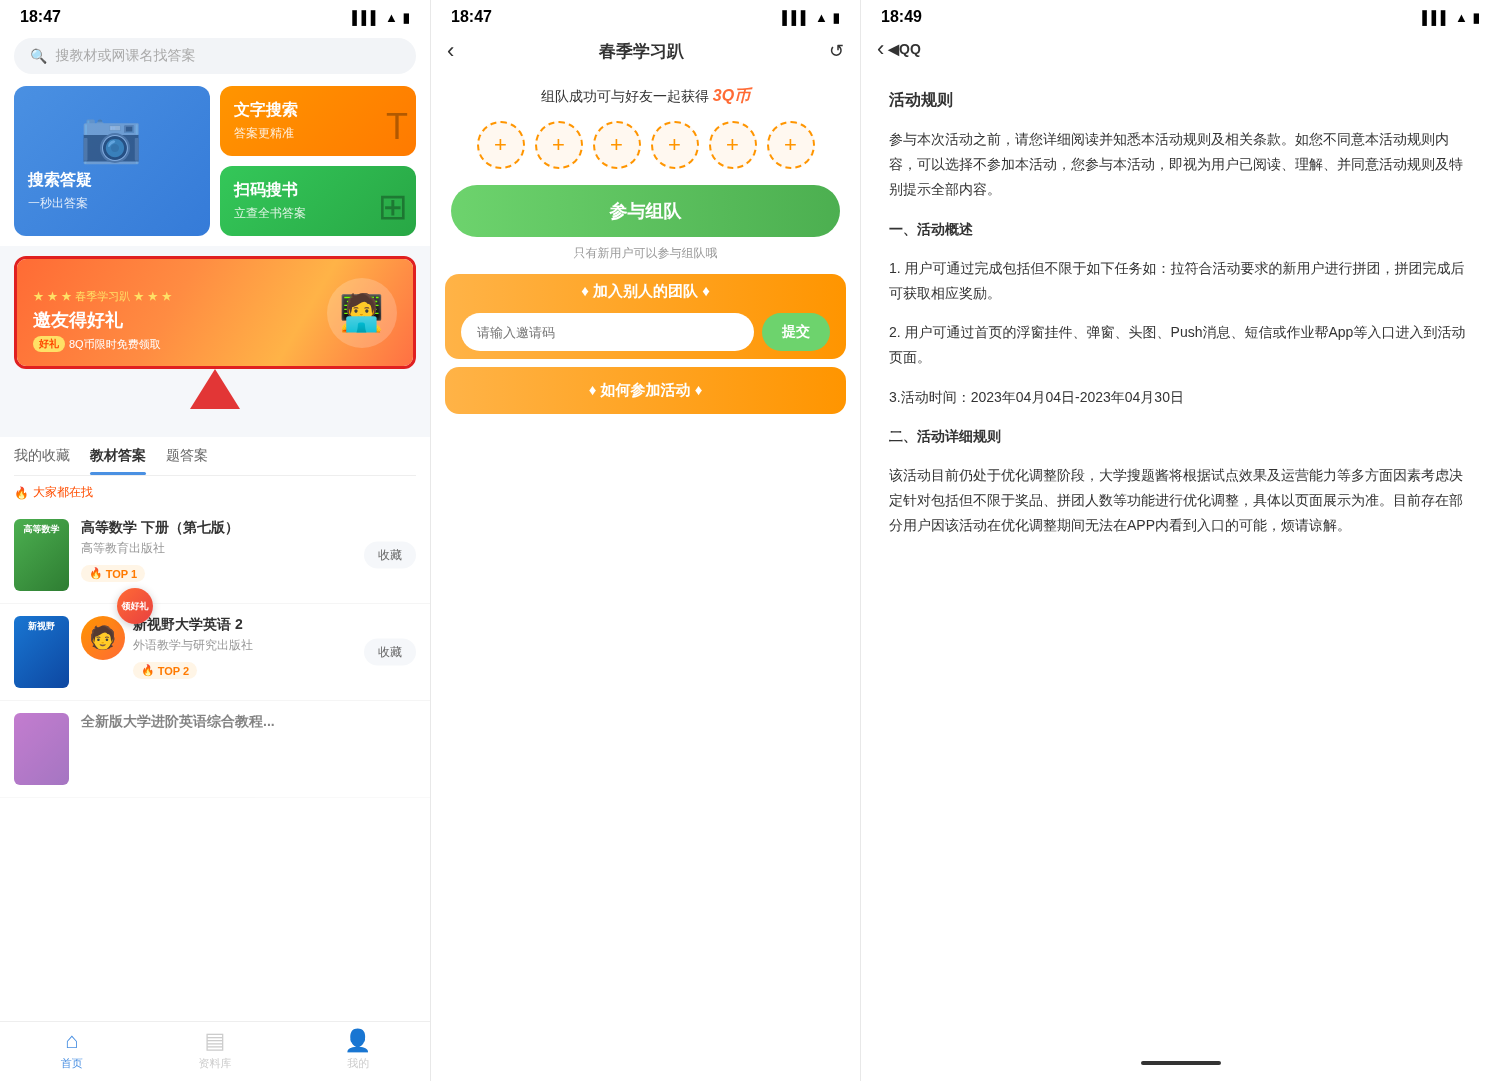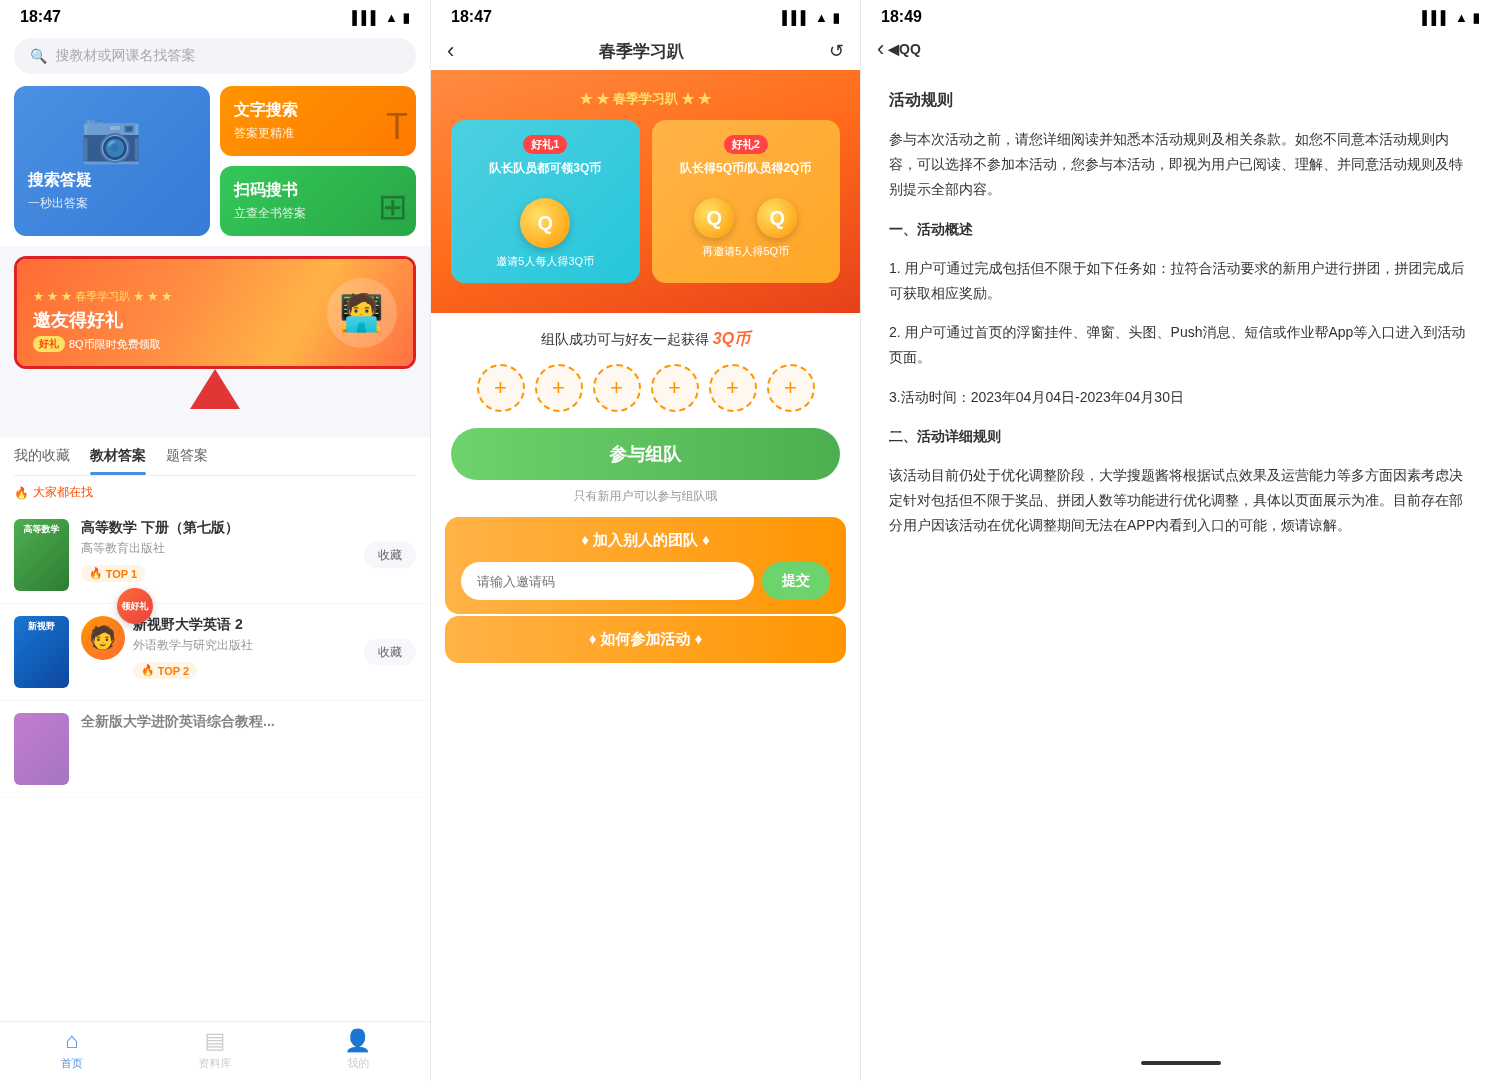--- a/index.html
+++ b/index.html
@@ -345,24 +345,24 @@
       margin-bottom: 8px;
     }
     .join-note {
       text-align: center;
       font-size: 12px;
       color: #999;
     }
 
     
     .join-others {
-      margin: 0 14px 2px;
+      margin: 0 14px 8px;
       background: linear-gradient(90deg, #ffb347, #ff9500);
       border-radius: 14px;
-      padding: 14px 16px;
+      padding: 8px 16px;
     }
     .join-others-title {
       text-align: center;
       color: #fff;
       font-size: 15px;
       font-weight: 700;
       margin-bottom: 12px;
     }
     .invite-row {
       display: flex;
@@ -623,44 +623,20 @@
       <span>▮</span>
     </div>
   </div>
 
   <div class="nav-bar">
     <span class="nav-back">‹</span>
     <span class="nav-title">春季学习趴</span>
     <span class="nav-refresh">↺</span>
   </div>
 
-  <div class="activity-banner">
-    <div style="text-align:center; color:#fff; font-size:13px; font-weight:700; margin-bottom:12px; position:relative; z-index:1;">
-      <span style="color:#ffe066;">★ ★ 春季学习趴 ★ ★</span>
-    </div>
-    <div class="rewards-row">
-
-      <div class="reward-card teal-card">
-        <div class="reward-badge">好礼1</div>
-        <div class="reward-desc">队长队员都可领3Q币</div>
-        <div class="coin-icon"></div>
-        <div class="reward-sub">邀请5人每人得3Q币</div>
-      </div>
-
-      <div class="reward-card orange-card">
-        <div class="reward-badge">好礼2</div>
-        <div class="reward-desc">队长得5Q币/队员得2Q币</div>
-        <div style="display:flex; justify-content:center; gap:-10px;">
-          <div class="coin-icon" style="width:40px;height:40px;font-size:18px;"></div>
-          <div class="coin-icon" style="width:40px;height:40px;font-size:18px;margin-left:-10px;"></div>
-        </div>
-        <div class="reward-sub">再邀请5人得5Q币</div>
-      </div>
-    </div>
-  </div>
 
   <div class="group-section">
     <div class="group-title">
       <span>组队成功可与好友一起获得</span>
       <span class="highlight">3Q币</span>
     </div>
     <div class="member-slots">
       <div class="member-slot">+</div>
       <div class="member-slot">+</div>
       <div class="member-slot">+</div>

